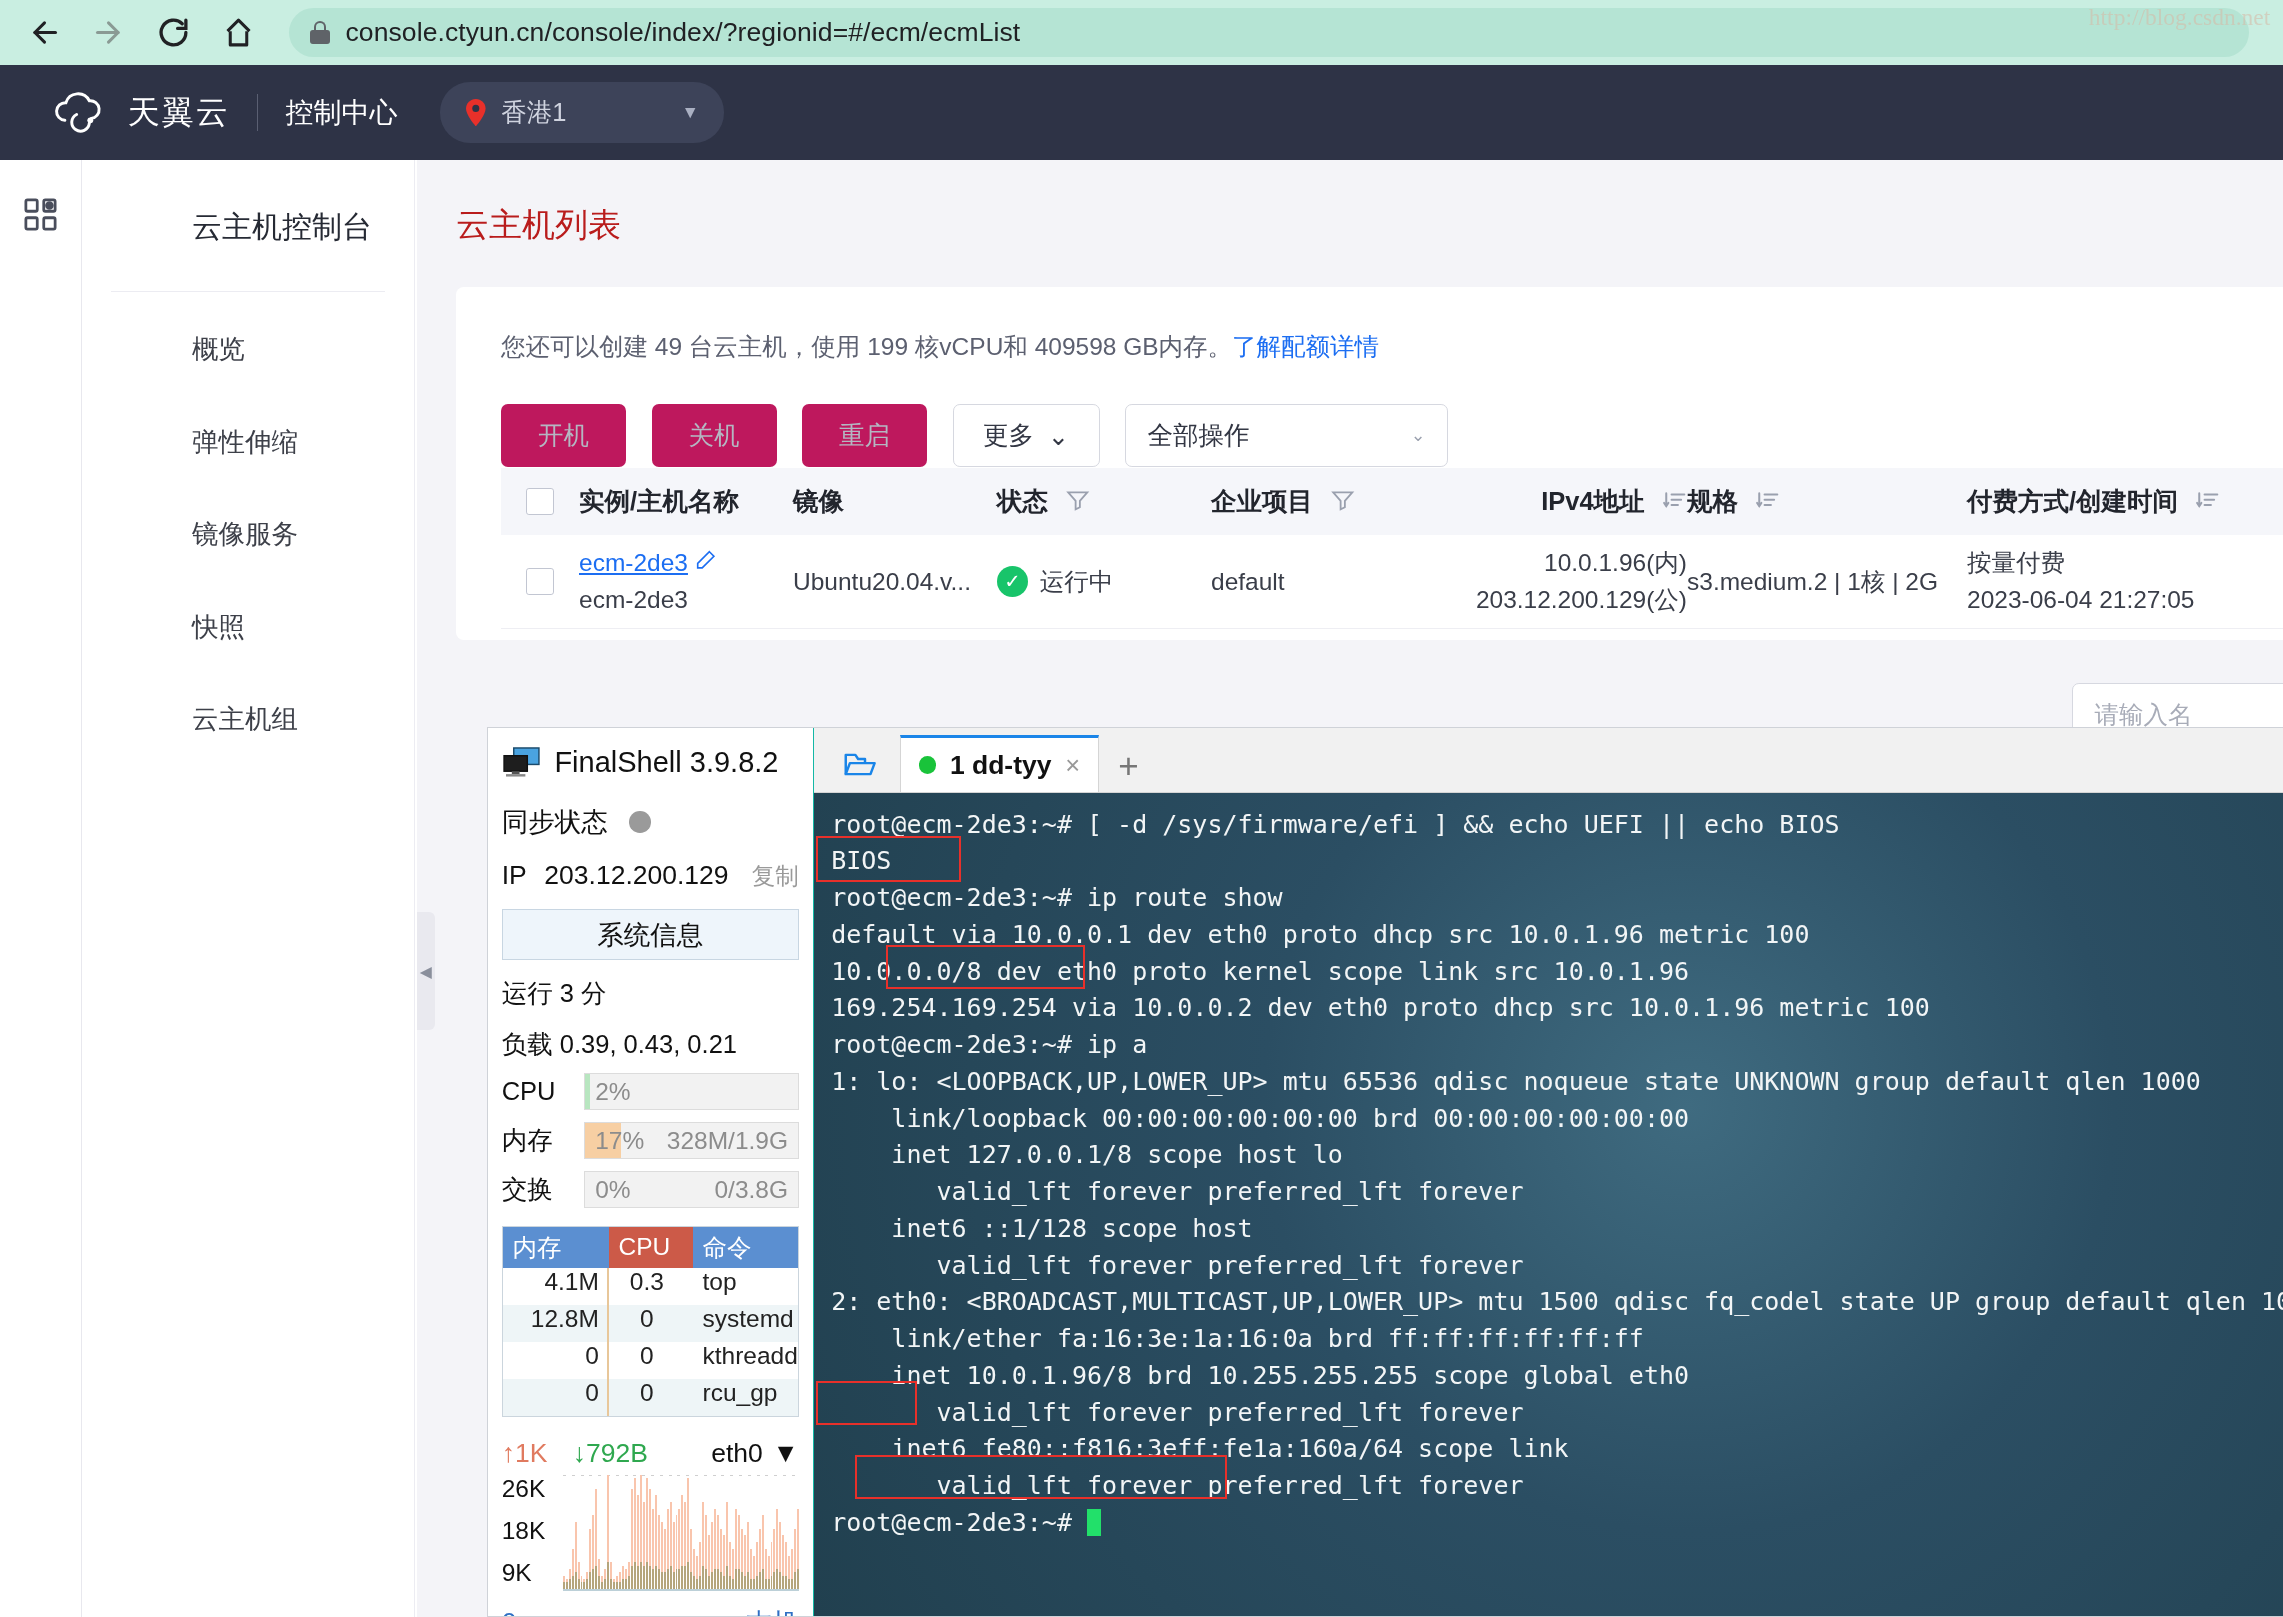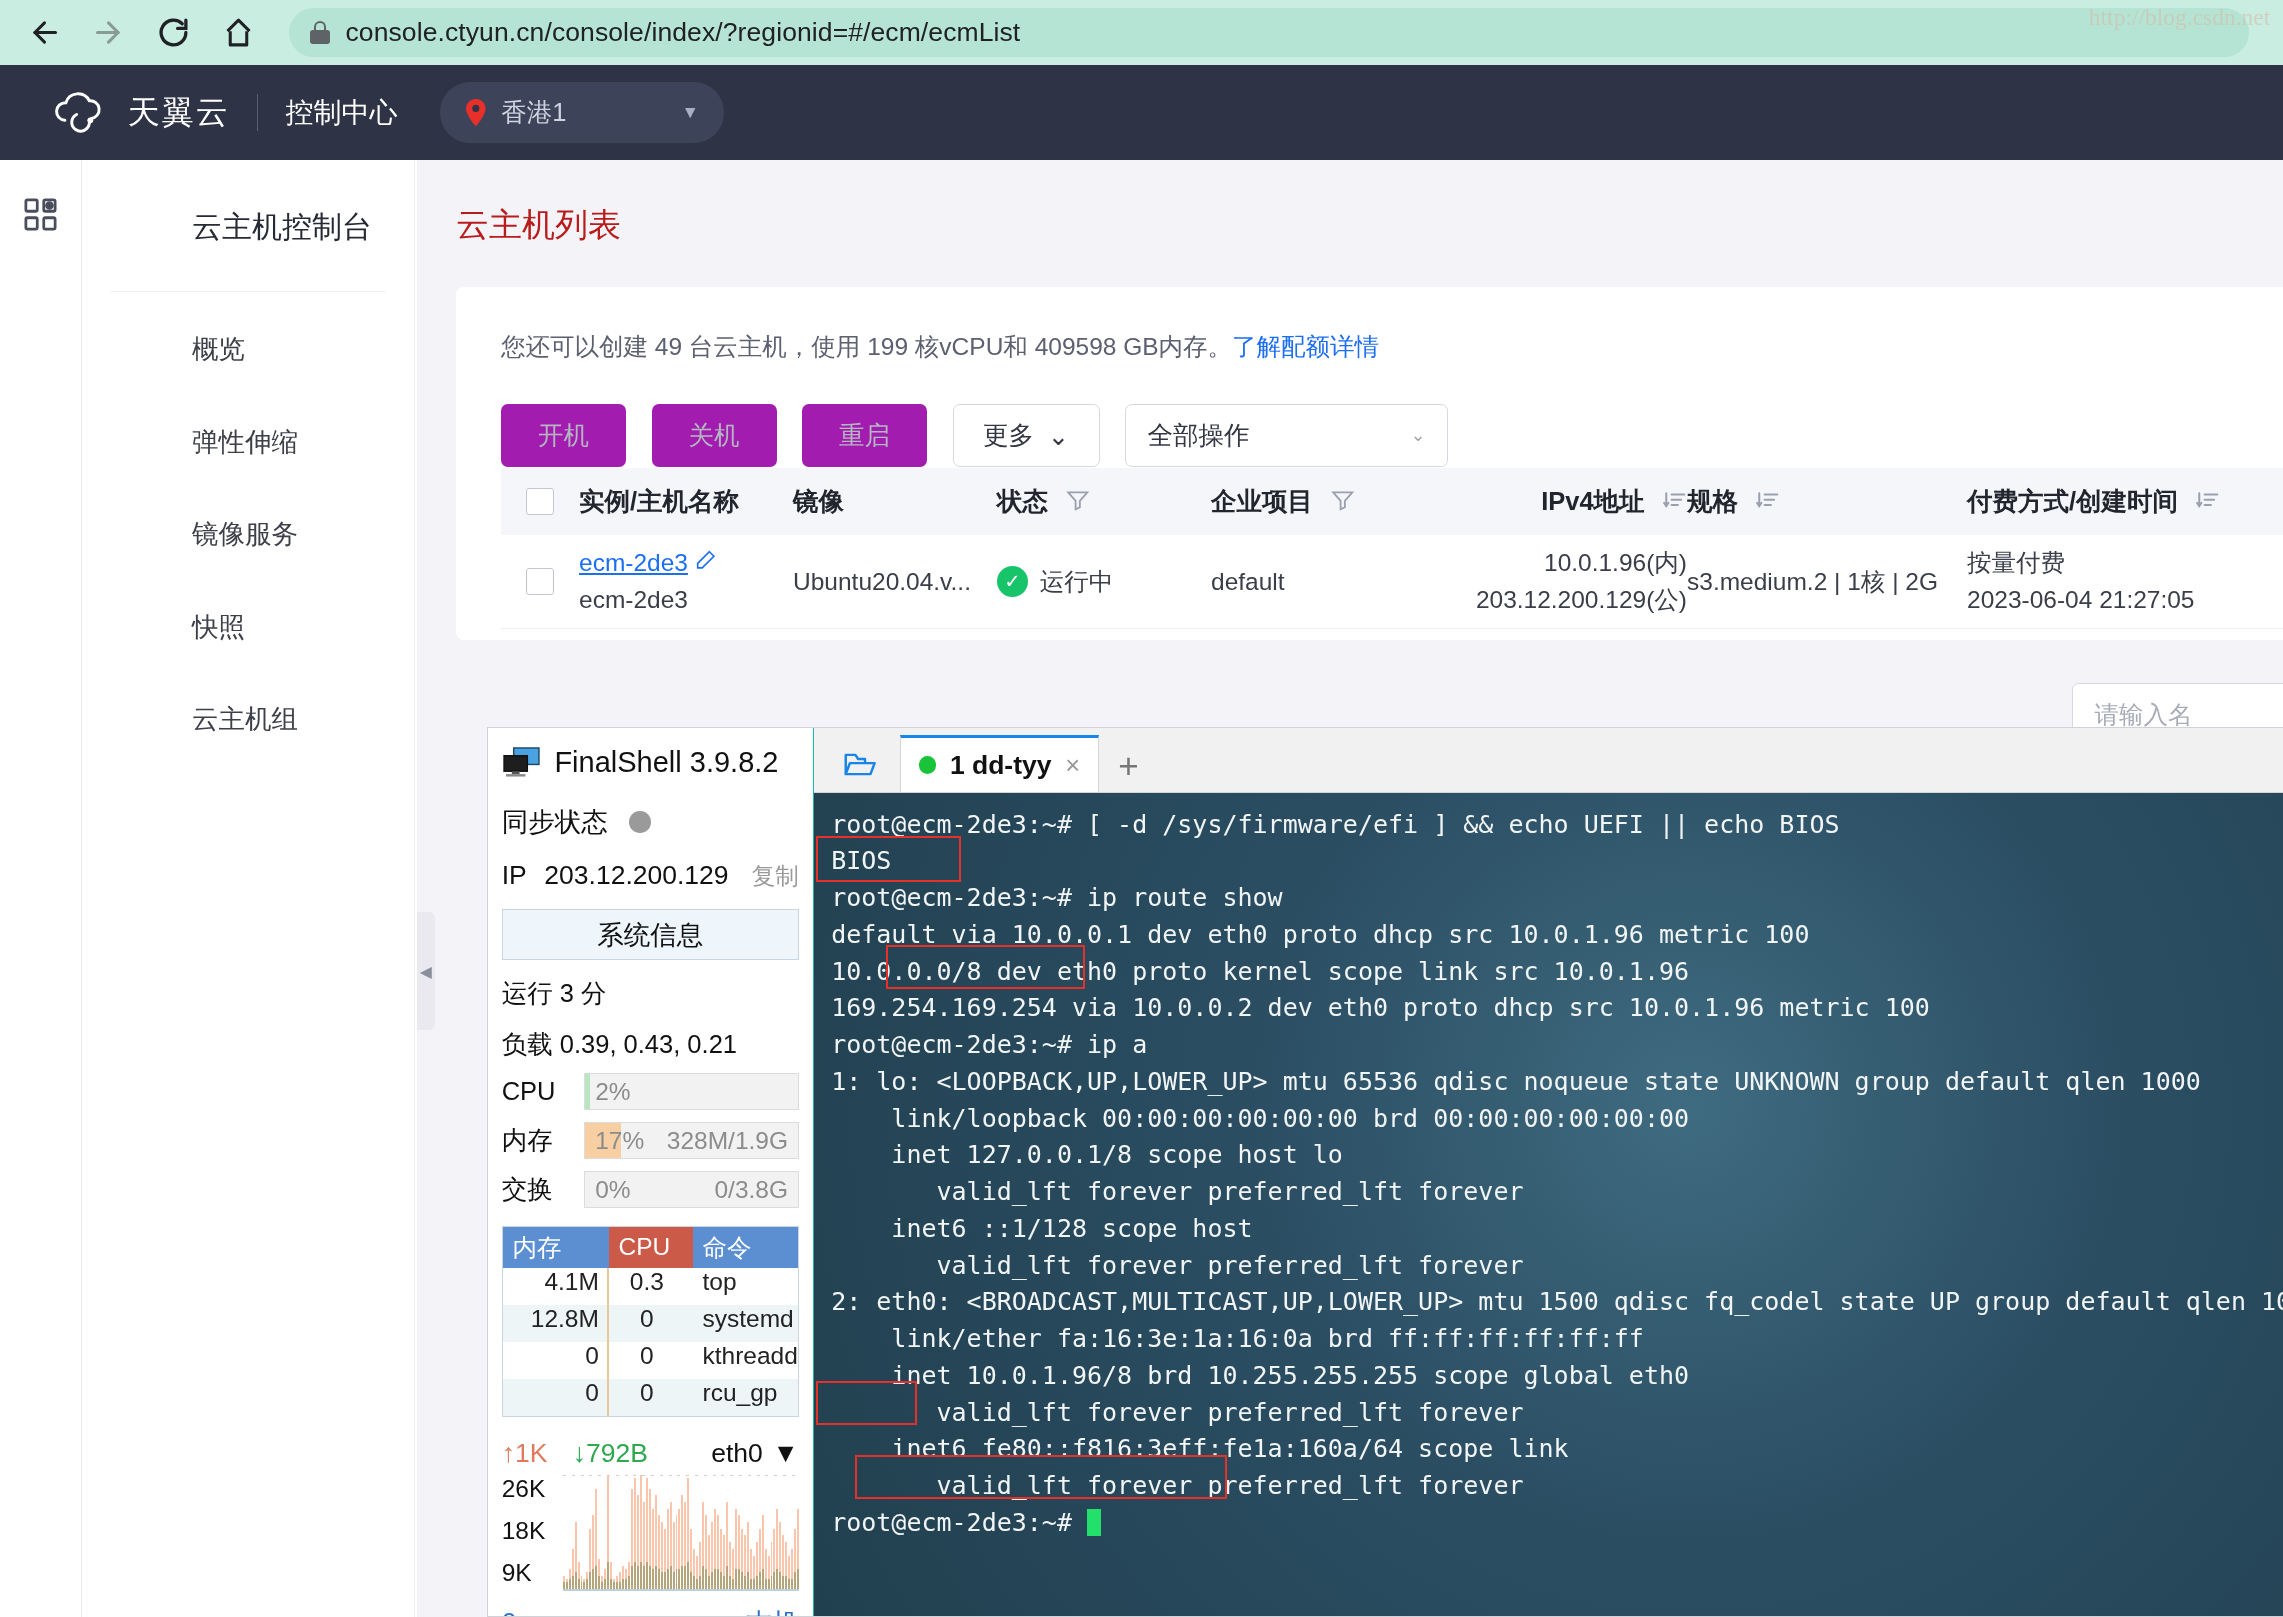--- a/index.html
+++ b/index.html
@@ -97,21 +97,21 @@
   .quota{
     padding:43px 0 0 45px; font-size:24.5px; color:#5c6070;
   }
   .quota a{ color:#1c6ef2; text-decoration:none;}
   .toolbar{ display:flex; align-items:center; gap:25.5px; padding:41px 0 0 45px;}
   .btn{
     min-width:125px; height:63px; border-radius:6.9px;
     display:flex; align-items:center; justify-content:center;
     font-size:25.5px;
   }
-  .btn.disabled{ background:#a21caf; color:#b4b7c2;}
+  .btn.disabled{ background:#be185d; color:#b4b7c2;}
   .btn.outline{ background:#fff; border:1px solid #d6d8e0; color:#333744; gap:13.7px; min-width:147px;}
   .select-box{
     width:323px; height:63px; border:1px solid #d6d8e0; border-radius:6.9px; background:#fff;
     display:flex; align-items:center; padding:0 21.6px; font-size:25.5px; color:#333744;
   }
   .select-box .caret{ margin-left:auto; color:#9aa0ae; font-size:17.6px;}
   .search-box{
     position:absolute; right:-7.8px; top:396px; width:235px; height:63px;
     border:1px solid #d6d8e0; border-radius:6.9px; background:#fff;
     display:flex; align-items:center; padding:0 21.6px; font-size:24.5px; color:#a8acb8;

